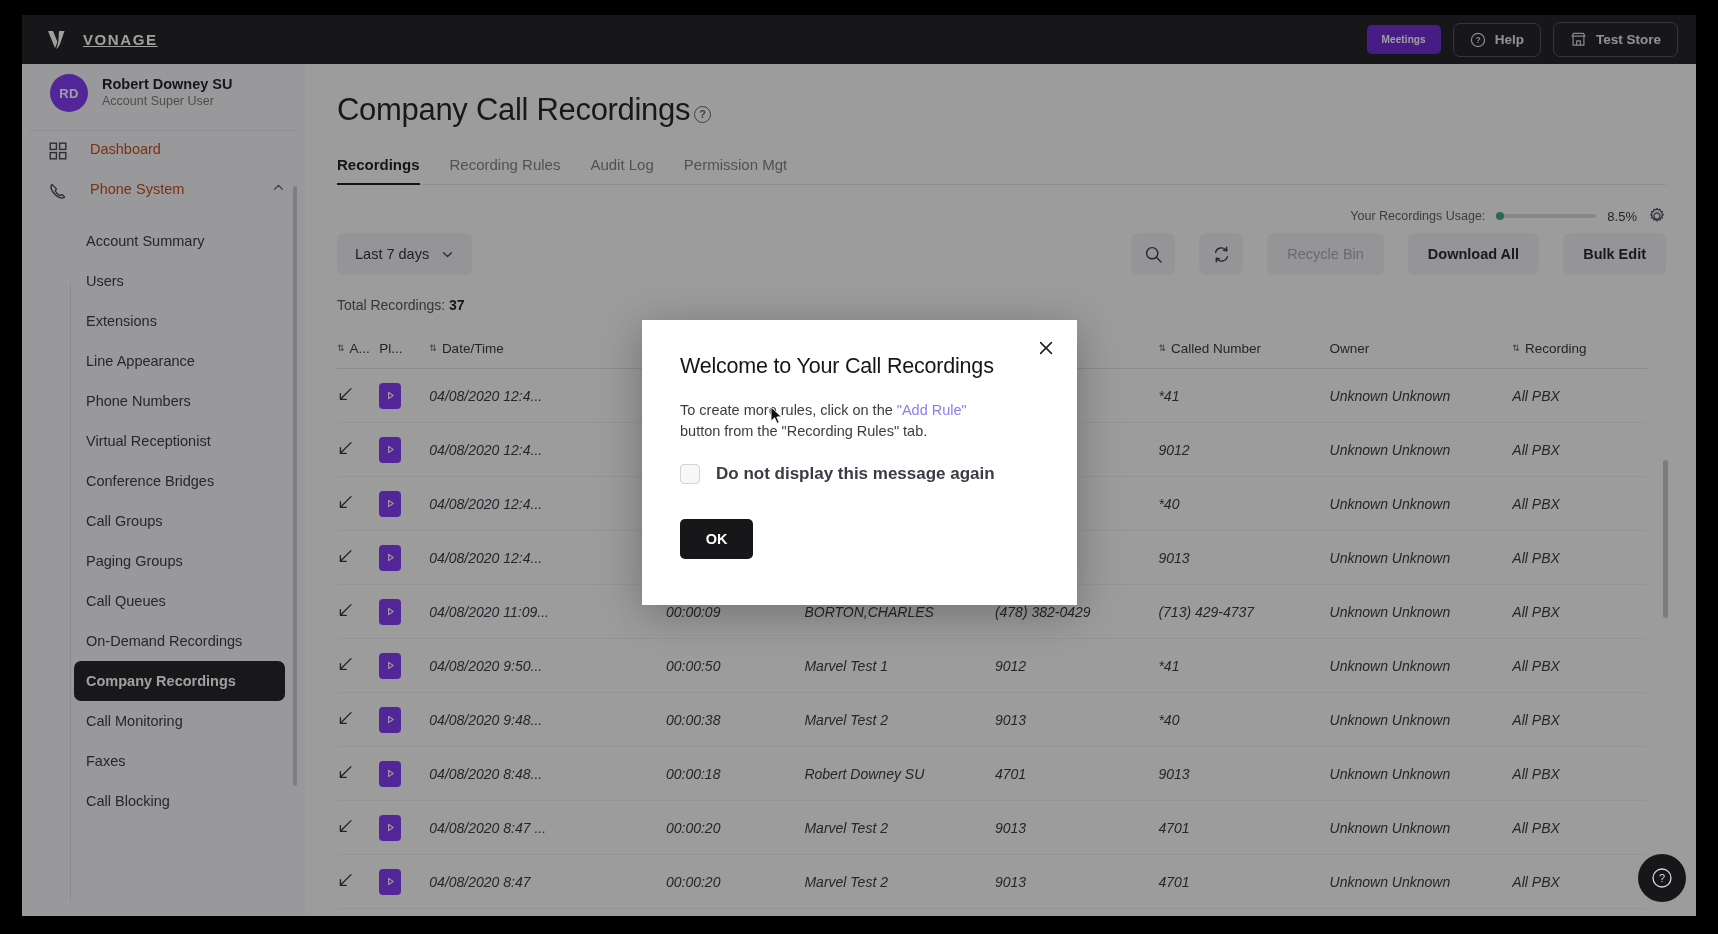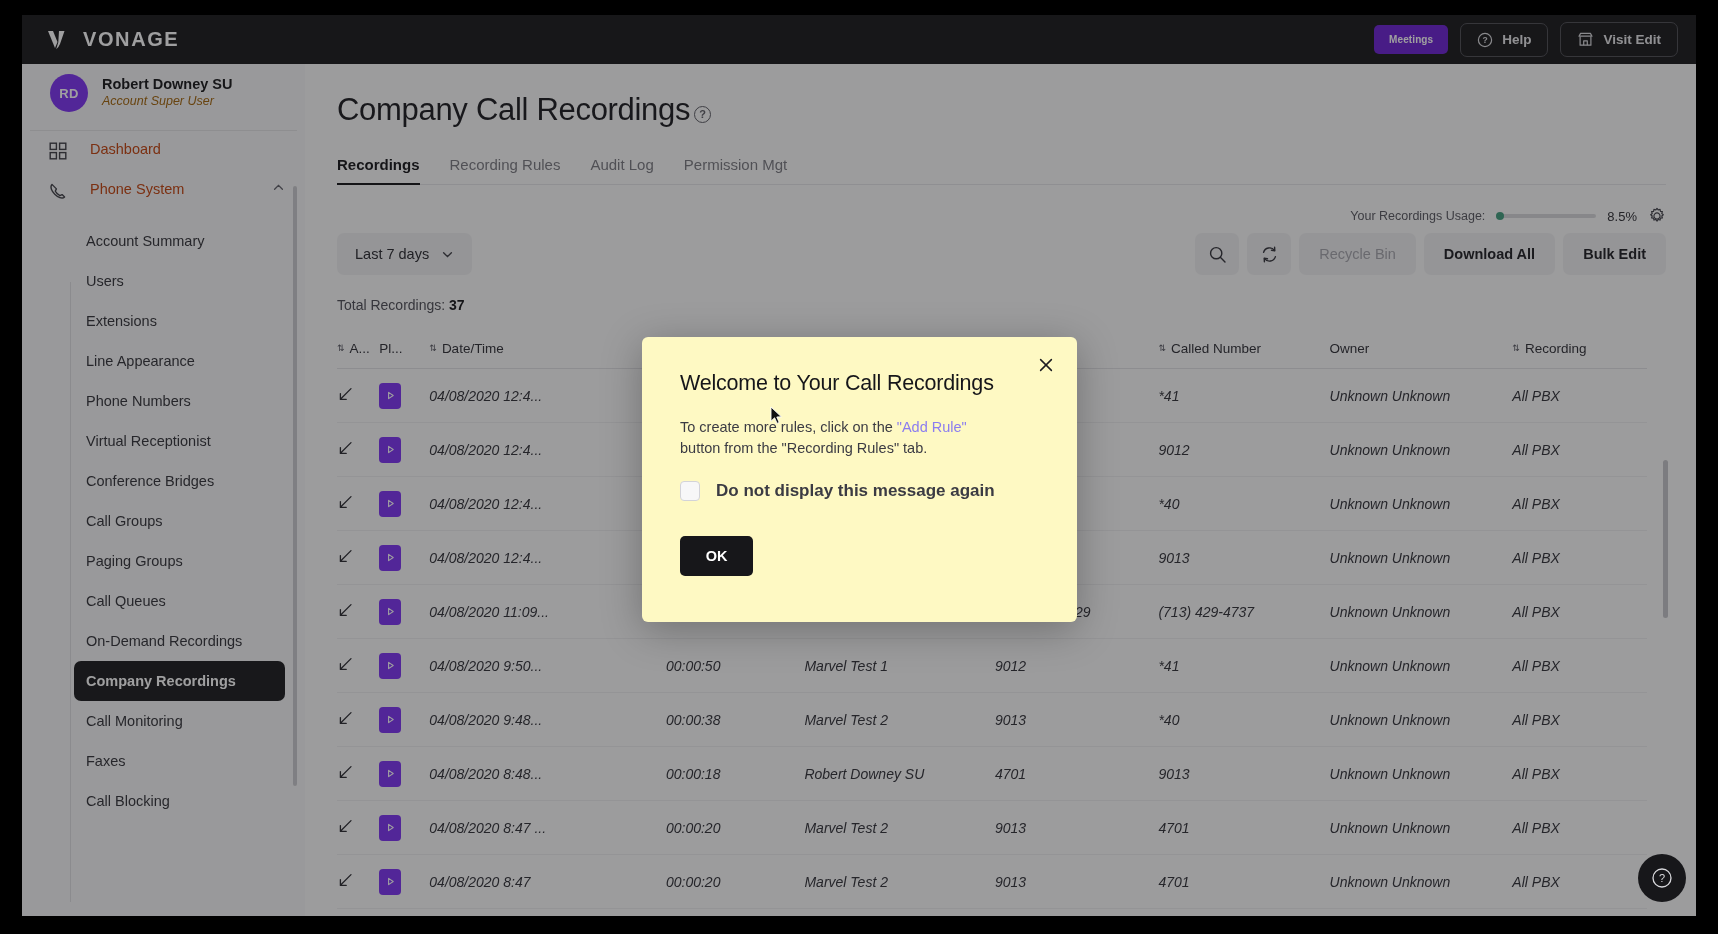--- a/index.html
+++ b/index.html
@@ -18,22 +18,23 @@
   .topbar {
     position: absolute; left: 22px; top: 15px;
     width: 1674px; height: 49px;
     background: #161618;
     display: flex; align-items: center;
     padding: 0 18px 0 22px;
   }
   .brand { display: flex; align-items: center; gap: 13px; }
   .brand-mark { width: 26px; height: 26px; display: block; }
   .brand-text {
-    color: #fff; font-size: 20px; font-weight: 700;
+    color: #fff; font-size: 15px; font-weight: 700;
     letter-spacing: 1.6px;
+    text-decoration: underline;
   }
   .topbar-right { margin-left: auto; display: flex; align-items: center; gap: 12px; }
   .btn-meetings {
     background: #6a1ed2; color: #fff;
     font-size: 10px; font-weight: 700;
     border: none; border-radius: 5px;
     padding: 9px 15px; cursor: pointer;
     letter-spacing: .1px;
   }
   .btn-outline {
@@ -64,21 +65,21 @@
     margin: 0 8px 10px 8px;
   }
   .avatar {
     width: 38px; height: 38px; border-radius: 50%;
     background: #7b2ff2; color: #fff;
     display: flex; align-items: center; justify-content: center;
     font-size: 13px; font-weight: 700; letter-spacing: .3px;
     flex: 0 0 auto;
   }
   .user-name { font-size: 14.5px; color: #131316; font-weight: 700; line-height: 1.25; }
-  .user-role { font-size: 12.5px; color: #a16207; line-height: 1.4; font-style: italic; }
+  .user-role { font-size: 12.5px; color: #737373; line-height: 1.4; }
   .nav-item {
     display: flex; align-items: flex-start; gap: 22px;
     height: 40px; margin: 0 20px; padding-left: 6px;
     font-size: 14.5px; color: #c2410c; cursor: pointer;
     border-radius: 6px;
   }
   .nav-item .nav-ico { width: 20px; height: 20px; flex: 0 0 auto; display:block; }
   .nav-sub {
     display: flex; align-items: center;
     height: 40px; margin-left: 52px; margin-right: 20px;
@@ -141,21 +142,21 @@
   }
   .usage-pct { font-size: 13px; color: #2b2b31; }
   .gear { width: 18px; height: 18px; cursor: pointer; }
   .toolbar { display: flex; align-items: center; margin-top: 8px; }
   .dd-btn {
     background: #eeeef0; border: none; border-radius: 7px;
     height: 42px; padding: 0 18px;
     font-size: 14.5px; color: #26262c; cursor: pointer;
     display: flex; align-items: center; gap: 12px;
   }
-  .tb-right { margin-left: auto; display: flex; align-items: center; gap: 8px; }
+  .tb-right { margin-left: auto; display: flex; align-items: center; gap: 24px; }
   .icon-btn {
     width: 44px; height: 42px; border-radius: 7px; border: none;
     background: #eeeef0; cursor: pointer;
     display: flex; align-items: center; justify-content: center;
   }
   .pill-btn {
     height: 42px; border-radius: 7px; border: none;
     background: #eeeef0; padding: 0 20px;
     font-size: 14.5px; font-weight: 700; color: #1a1a1f; cursor: pointer;
   }
@@ -191,23 +192,23 @@
     position: absolute; right: 28px; top: 396px;
     width: 5px; height: 158px; border-radius: 3px; background: #c3c3c8;
   }
   
   .overlay {
     position: absolute; left: 22px; top: 15px;
     width: 1674px; height: 901px;
     background: rgba(26,26,28,.42);
   }
   .modal {
-    position: absolute; left: 642px; top: 337px;
+    position: absolute; left: 642px; top: 320px;
     width: 435px; height: 285px;
-    background: #fef9c3; border-radius: 6px;
+    background: #ffffff; border-radius: 0;
     box-shadow: 0 8px 40px rgba(0,0,0,.28);
     padding: 34px 38px 0 38px;
   }
   .modal-close {
     position: absolute; right: 20px; top: 17px;
     width: 22px; height: 22px; cursor: pointer;
     display: flex; align-items: center; justify-content: center;
   }
   .modal-title {
     font-size: 21.5px; color: #16161a; font-weight: 400;
@@ -258,21 +259,21 @@
           <text x="8" y="11.4" font-size="8.5" fill="#d9d9dd" text-anchor="middle" font-family="Liberation Sans, sans-serif">?</text>
         </svg>
         <span>Help</span>
       </button>
       <button class="btn-outline">
         <svg width="17" height="17" viewBox="0 0 17 17">
           <path d="M2 5.2 L3.6 2.4 H13.4 L15 5.2 H2 Z" fill="none" stroke="#d9d9dd" stroke-width="1.2" stroke-linejoin="round"></path>
           <path d="M3.1 5.6 V14.2 H13.9 V5.6" fill="none" stroke="#d9d9dd" stroke-width="1.2" stroke-linejoin="round"></path>
           <path d="M6.7 14.2 V9.8 H10.3 V14.2" fill="none" stroke="#d9d9dd" stroke-width="1.2" stroke-linejoin="round"></path>
         </svg>
-        <span>Visit Edit</span>
+        <span>Test Store</span>
       </button>
     </div>
   </div>
 
   <div class="body-wrap">
 
     <div class="sidebar">
       <div class="user-block">
         <div class="avatar">RD</div>
         <div>

